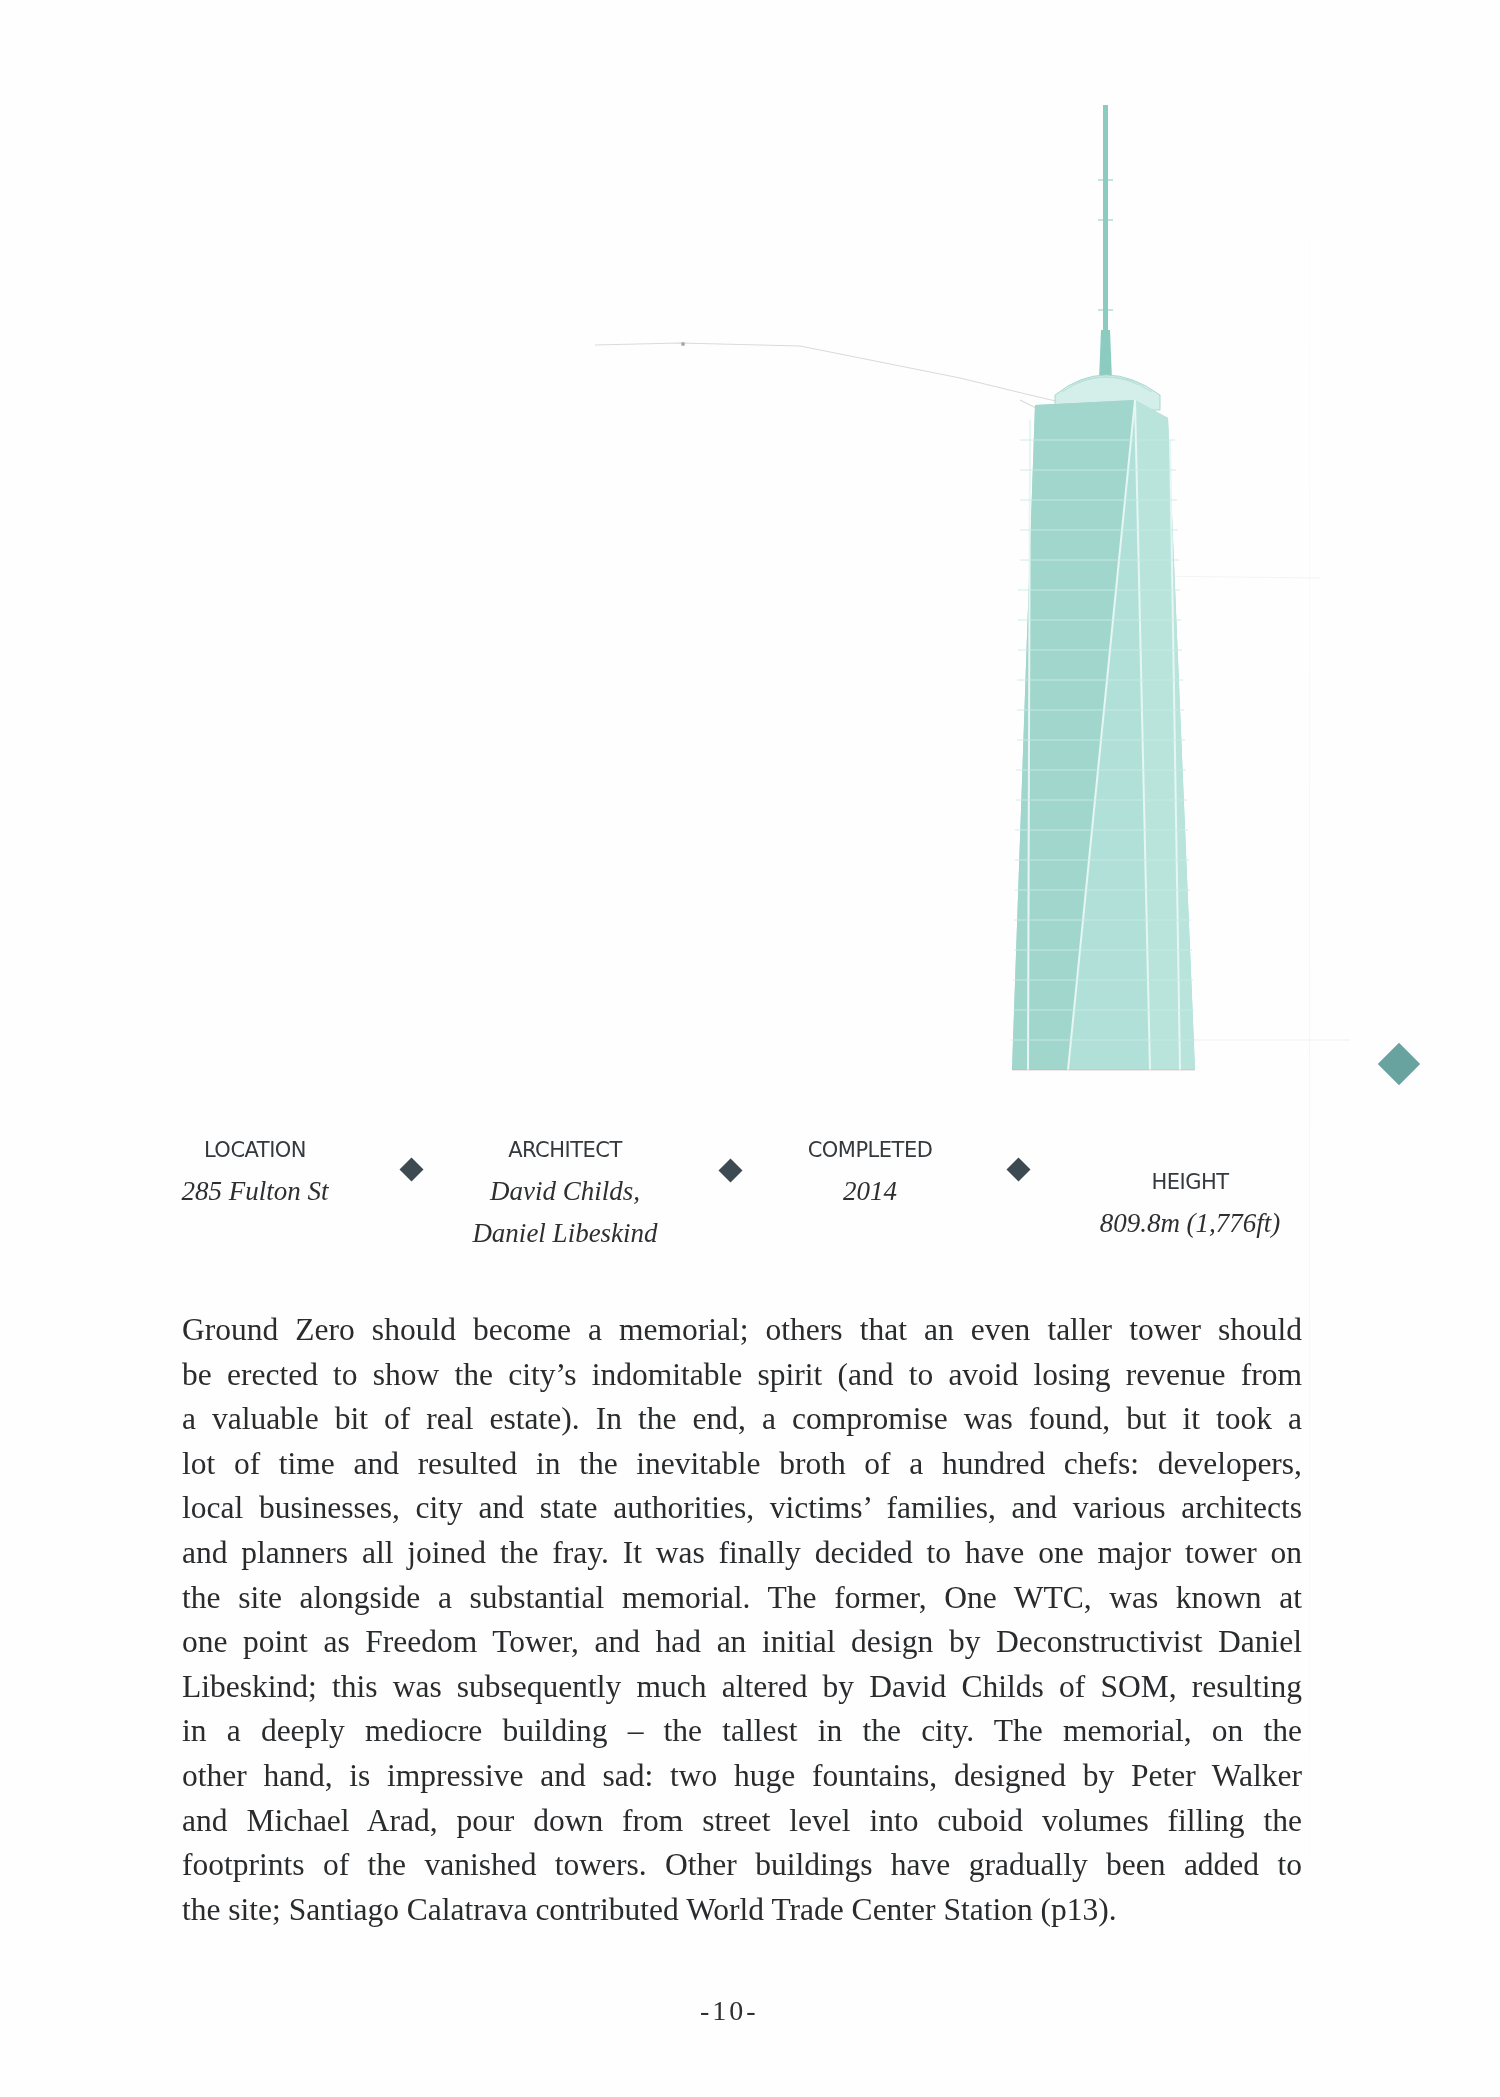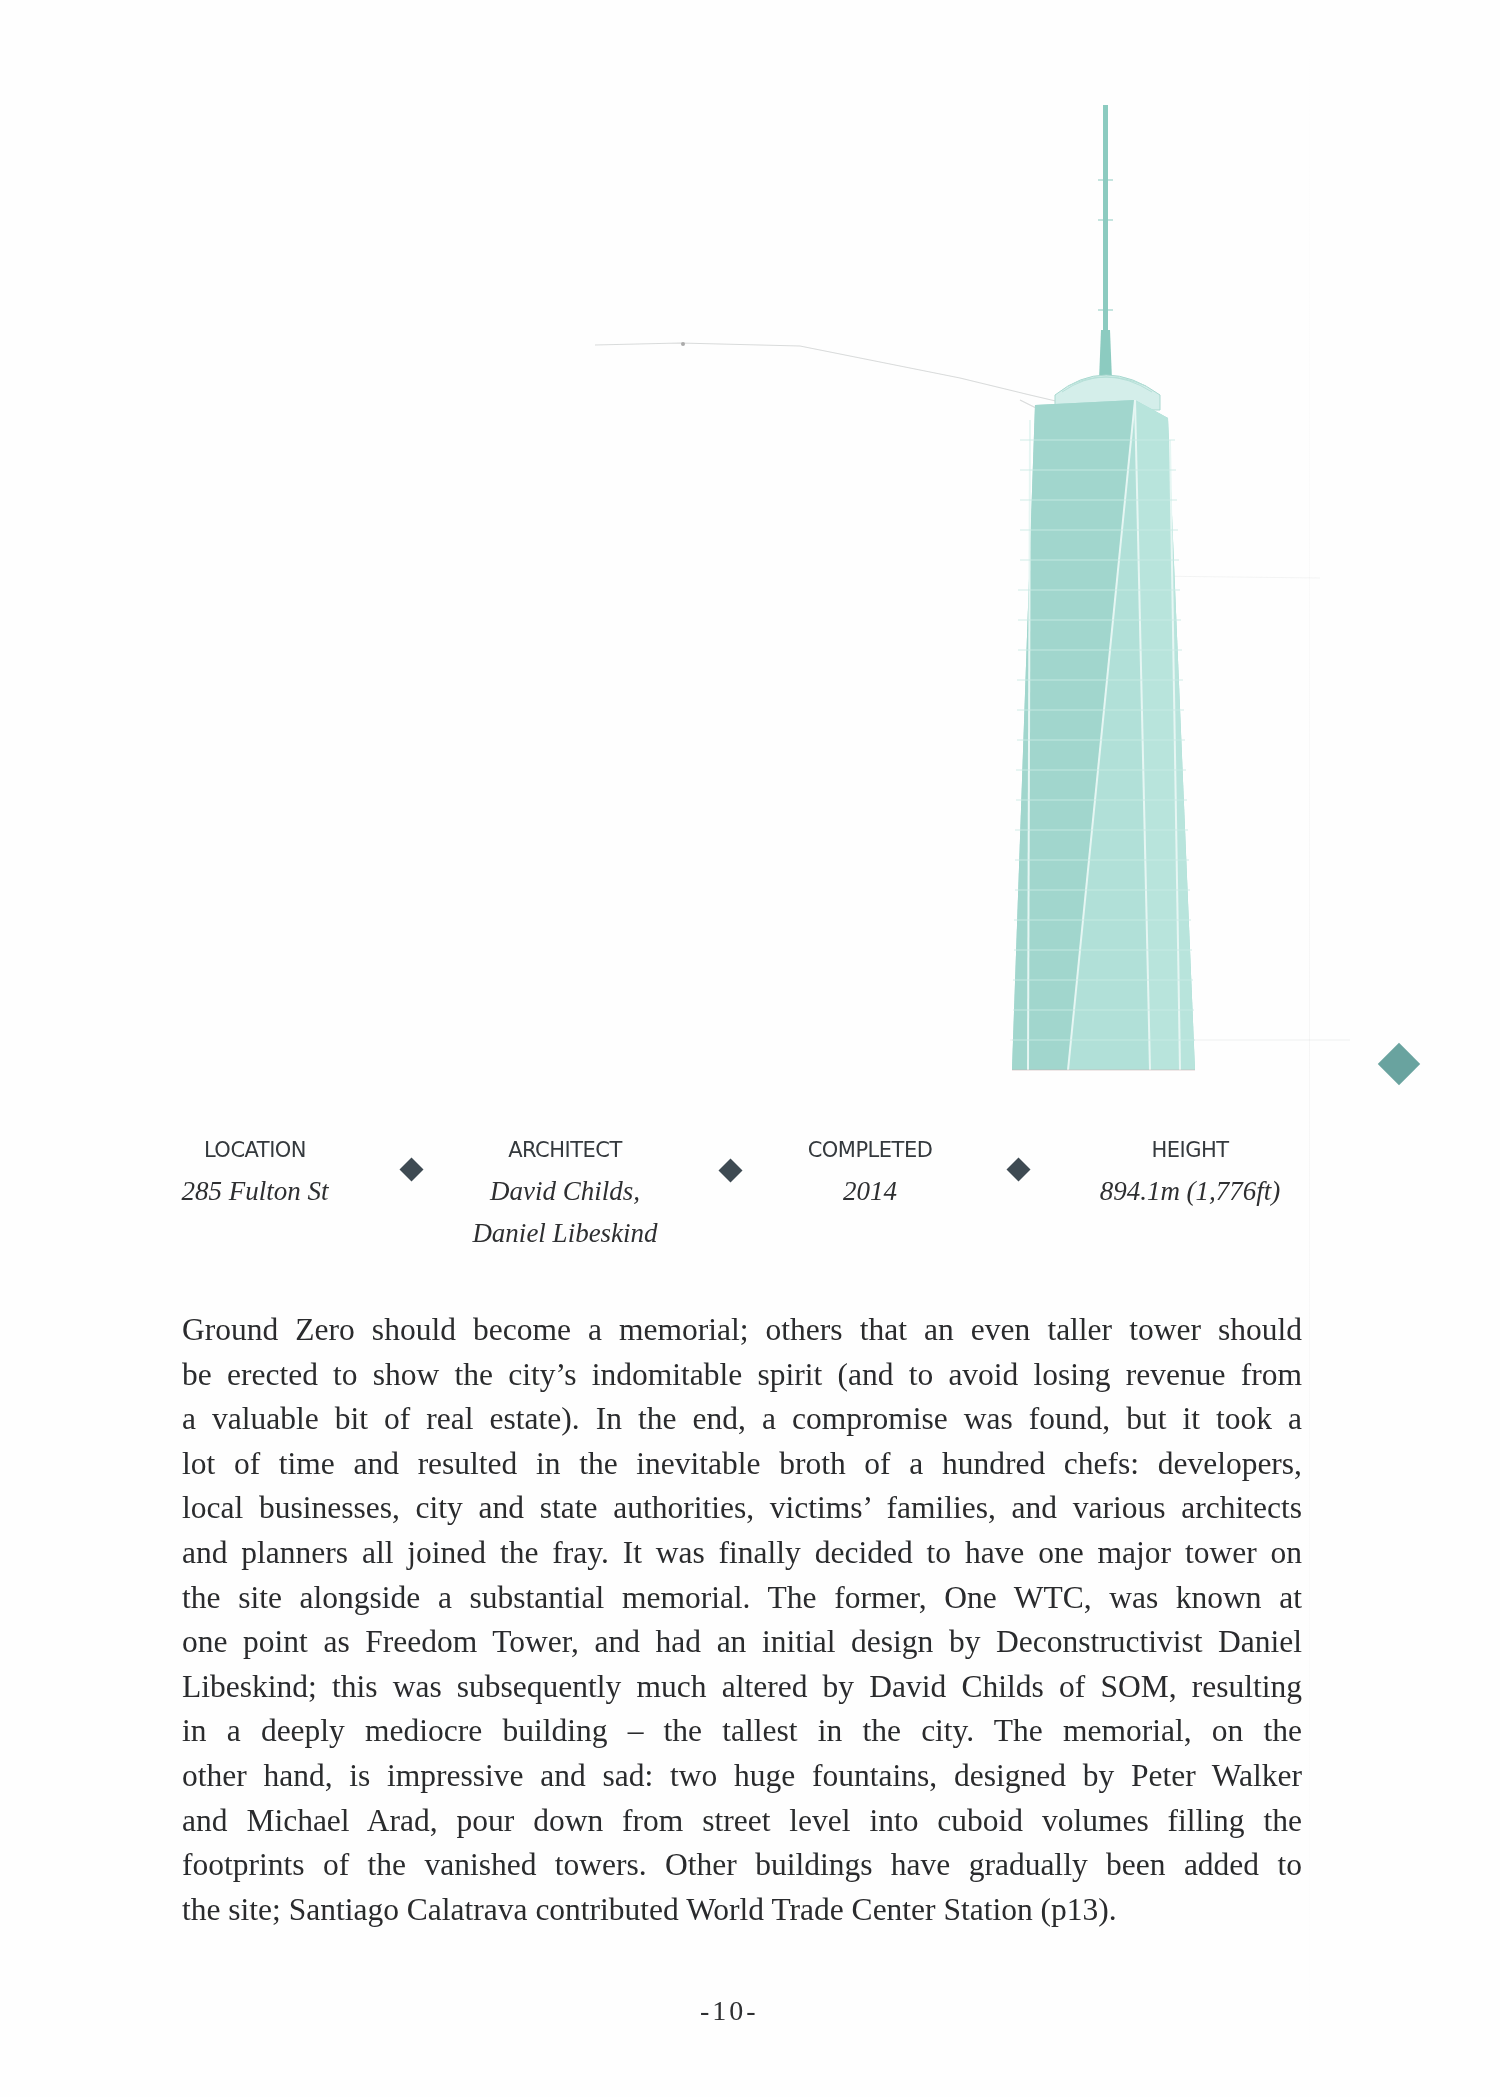--- a/index.html
+++ b/index.html
@@ -58,21 +58,21 @@
     .fact-value {
       font-family: Liberation Serif, serif;
       font-style: italic;
       font-size: 27px;
       color: #2e2f31;
       line-height: 42px;
     }
     .fact-location { left: 170px; width: 170px; }
     .fact-architect { left: 430px; width: 270px; }
     .fact-completed { left: 780px; width: 180px; }
-    .fact-height { left: 1060px; width: 260px; }
+    .fact-height { left: 1060px; width: 260px; margin-top: 32px; }
     .sep {
       position: absolute;
       width: 17px; height: 17px;
       background: #3e4a52;
       transform: rotate(45deg);
     }
     .sep-1 { left: 403px; top: 1161px; }
     .sep-2 { left: 722px; top: 1162px; }
     .sep-3 { left: 1010px; top: 1161px; }
     .body-text {
@@ -189,21 +189,21 @@
       <div class="fact-label">ARCHITECT</div>
       <div class="fact-value">David Childs,</div>
       <div class="fact-value">Daniel Libeskind</div>
     </div>
     <div class="fact fact-completed">
       <div class="fact-label">COMPLETED</div>
       <div class="fact-value">2014</div>
     </div>
     <div class="fact fact-height">
       <div class="fact-label">HEIGHT</div>
-      <div class="fact-value">894.1m (1,776ft)</div>
+      <div class="fact-value">809.8m (1,776ft)</div>
     </div>
   </div>
 
   <div class="sep sep-1"></div>
   <div class="sep sep-2"></div>
   <div class="sep sep-3"></div>
 
   <div class="body-text">
     <span class="line">Ground Zero should become a memorial; others that an even taller tower should</span>
     <span class="line">be erected to show the city’s indomitable spirit (and to avoid losing revenue from</span>

